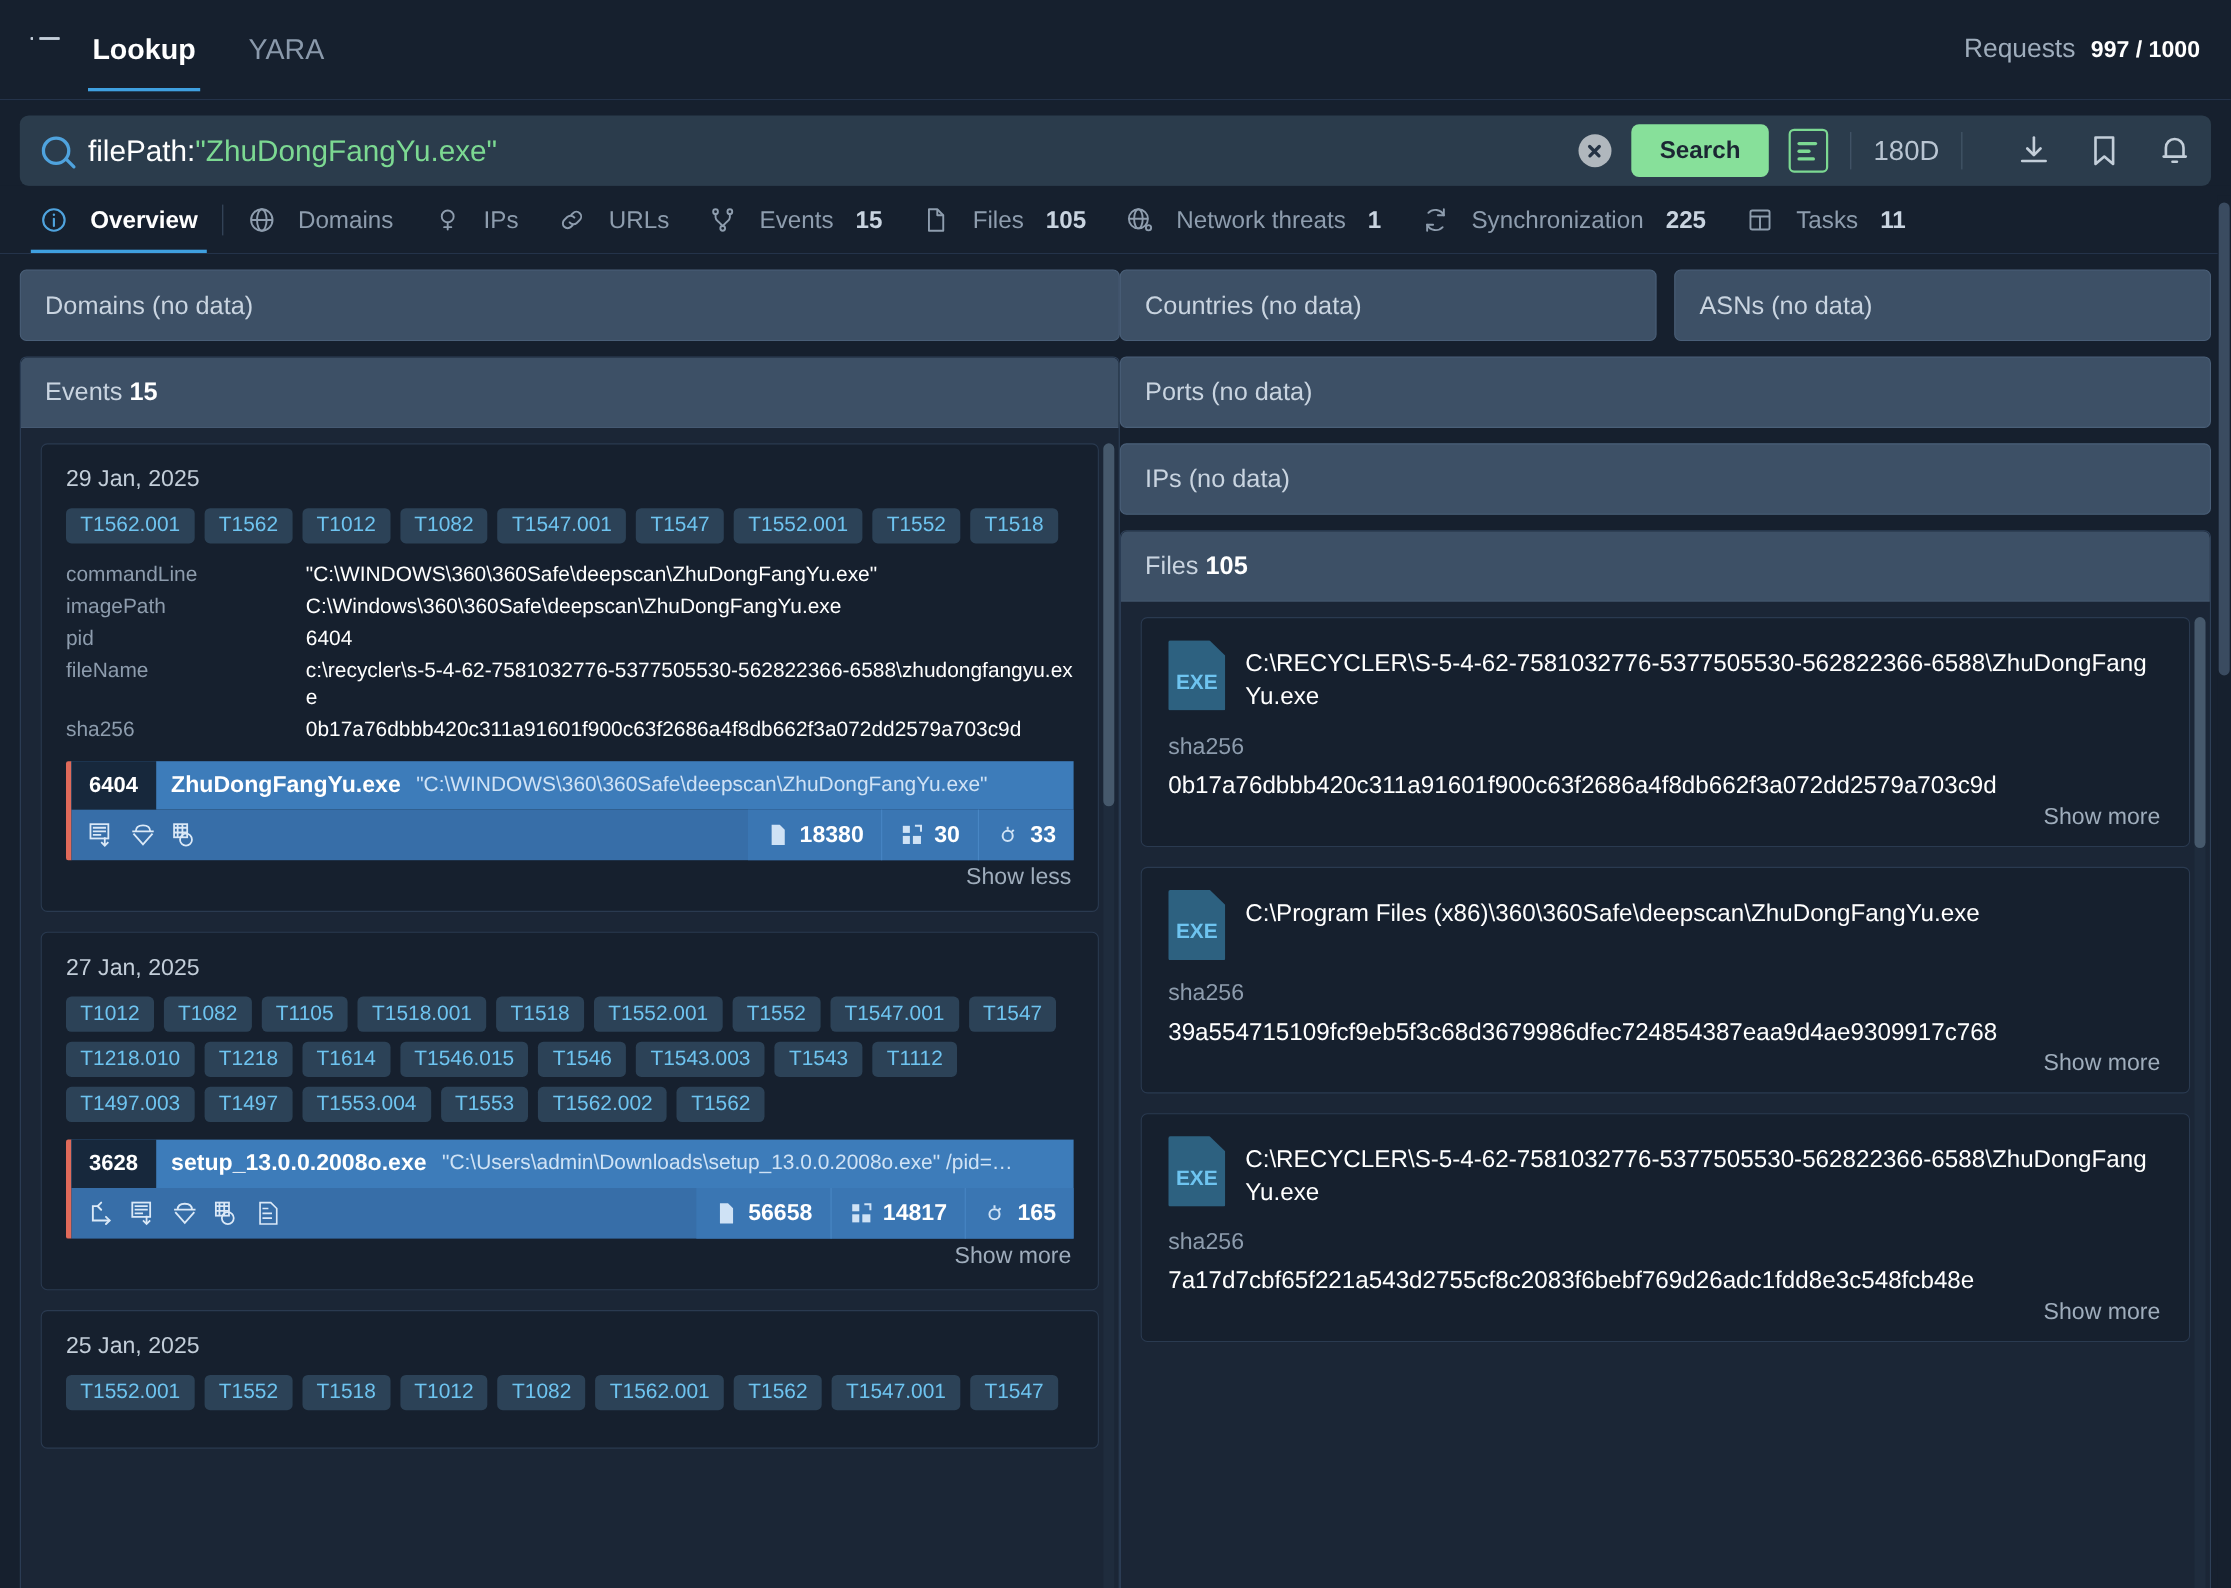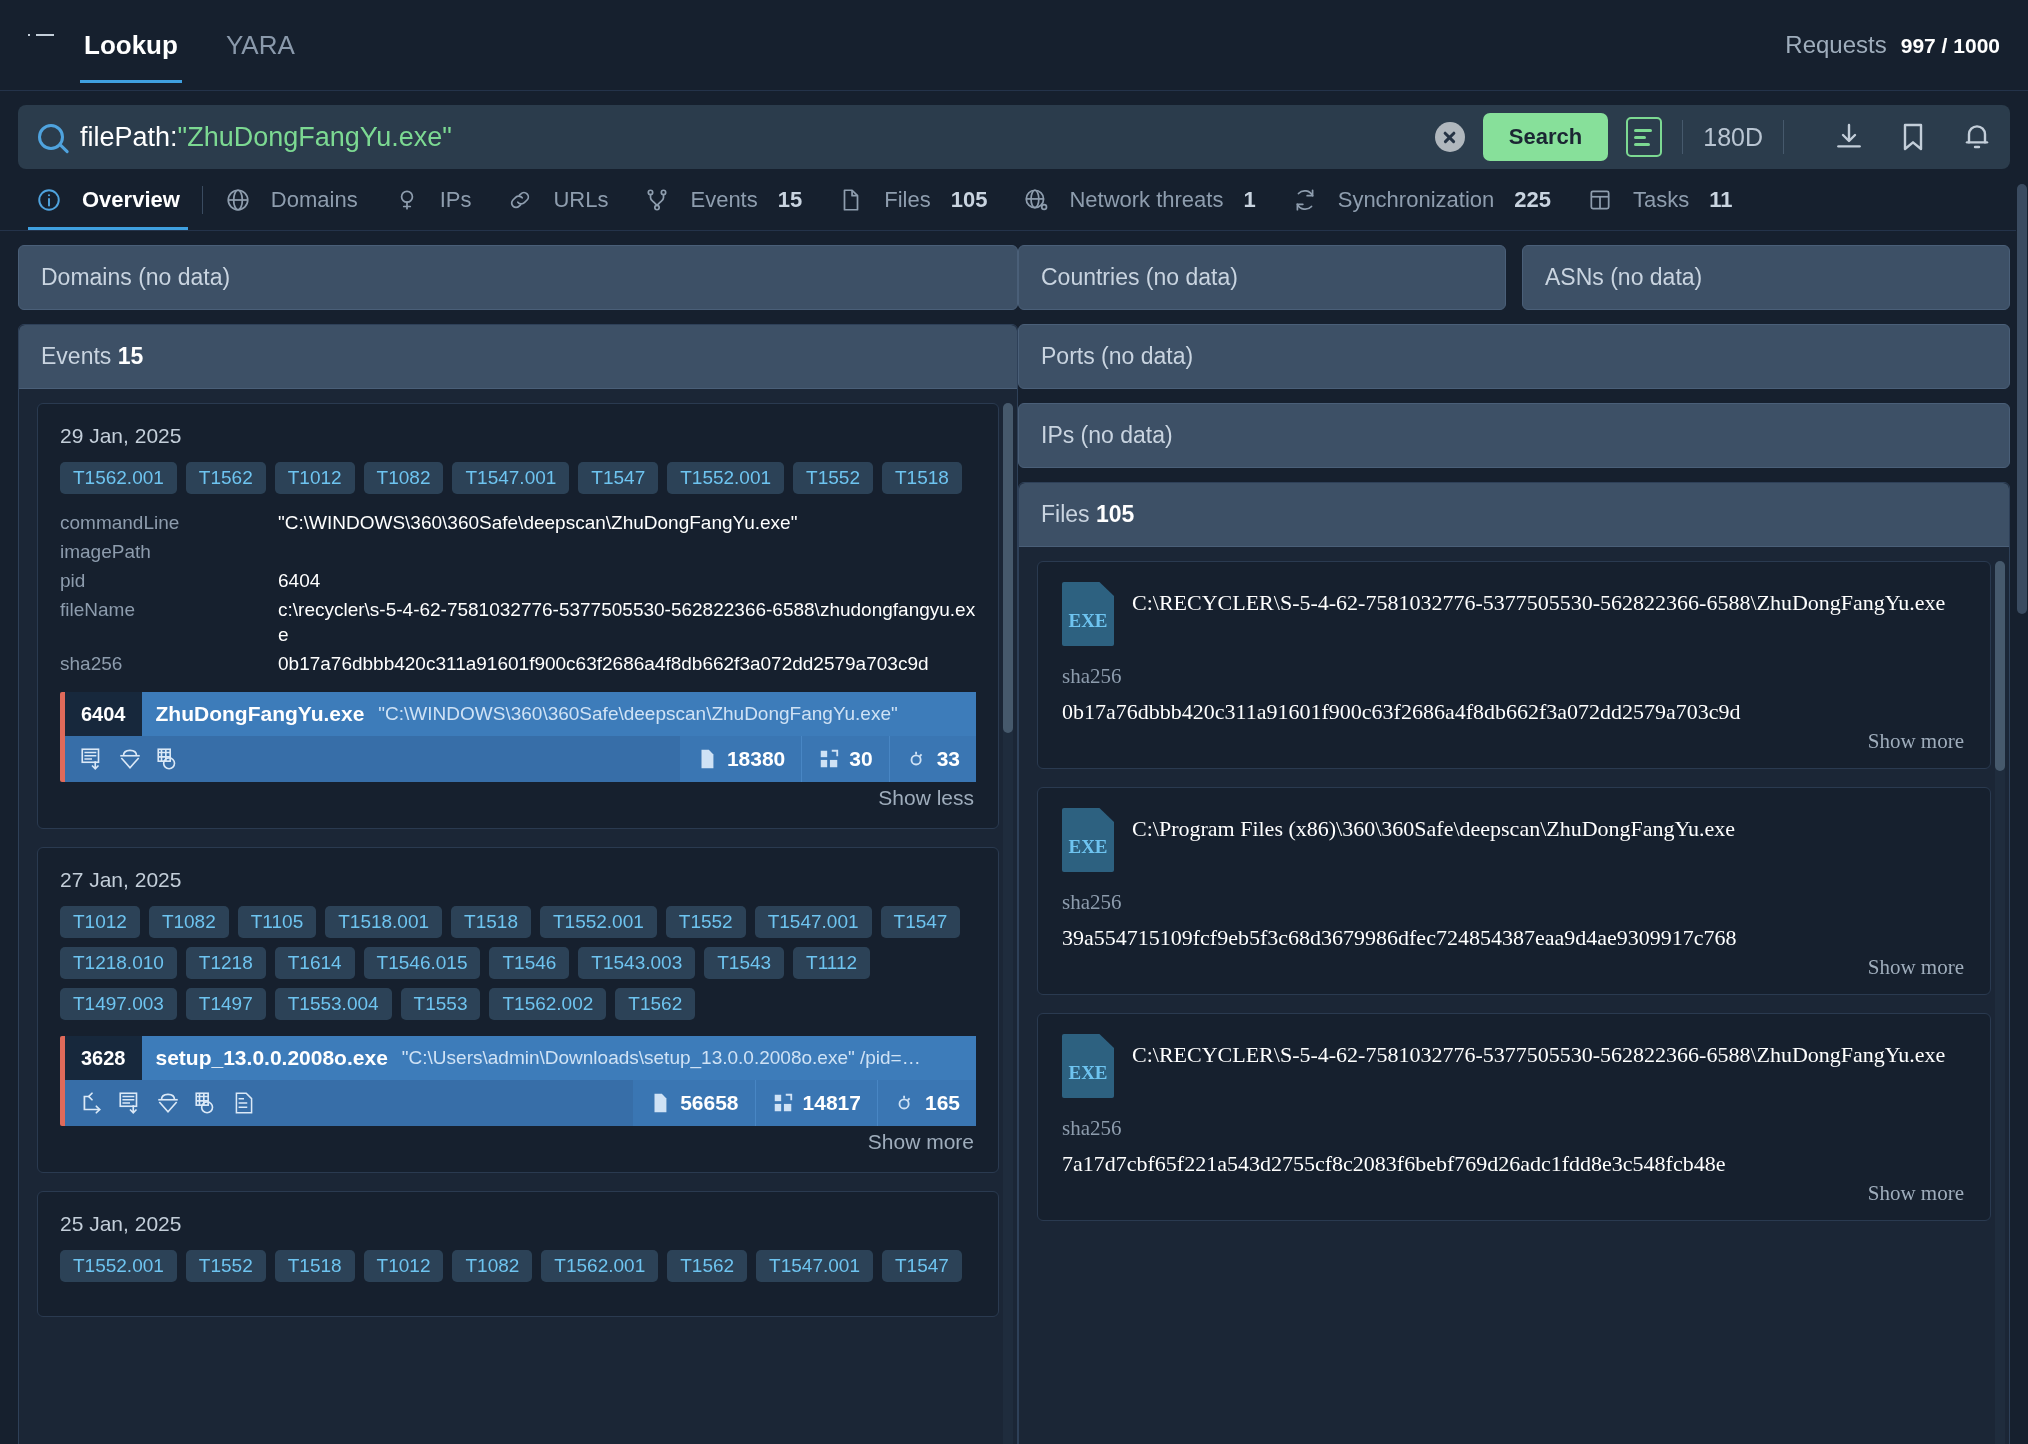--- a/index.html
+++ b/index.html
@@ -162,21 +162,21 @@
   .pstats { display: flex; align-items:center; background: #3a76b3; height: 100%; }
   .pstat { display:flex; align-items:center; gap: 9px; padding: 0 16px; height: 100%;
            border-left: 1px solid #4886c4; color: #ffffff; font-size: 21px; font-weight: 700; }
   .pstat:first-child { border-left: none; }
 
   .showlink { text-align: right; font-size: 21px; color: #9fadbc; cursor: pointer; padding: 4px 2px 0 0;}
 
   
   .filecard {
     background: #16202e; border: 1px solid #2a3a50; border-radius: 6px;
-    padding: 20px 24px 14px 24px; margin-bottom: 18px; font-family: Liberation Serif, serif;
+    padding: 20px 24px 14px 24px; margin-bottom: 18px;
   }
   .fhead { display: flex; gap: 18px; align-items: flex-start; }
   .exeicon {
     width: 52px; height: 64px; flex: 0 0 auto; position: relative;
     background: #2d6180; border-radius: 2px;
     clip-path: polygon(0 0, 72% 0, 100% 22%, 100% 100%, 0 100%);
     display:flex; align-items: flex-end; justify-content:center;
   }
   .exeicon span { color:#6ec4f0; font-size: 19px; font-weight: 700; margin-bottom: 14px; }
   .fpath { font-size: 22px; color: #ffffff; line-height: 1.38; word-break: break-all; padding-top: 6px;}
@@ -384,20 +384,21 @@
             <span class="tag">T1552.001</span>
             <span class="tag">T1552</span>
             <span class="tag">T1518</span>
           </div>
           <div class="kv">
             <span class="k">commandLine</span>
             <span class="v">"C:\WINDOWS\360\360Safe\deepscan\ZhuDongFangYu.exe"</span>
           </div>
           <div class="kv">
             <span class="k">imagePath</span>
+            <span class="v">C:\Windows\360\360Safe\deepscan\ZhuDongFangYu.exe</span>
           </div>
           <div class="kv">
             <span class="k">pid</span>
             <span class="v">6404</span>
           </div>
           <div class="kv">
             <span class="k">fileName</span>
             <span class="v">c:\recycler\s-5-4-62-7581032776-5377505530-562822366-6588\zhudongfangyu.exe</span>
           </div>
           <div class="kv">

